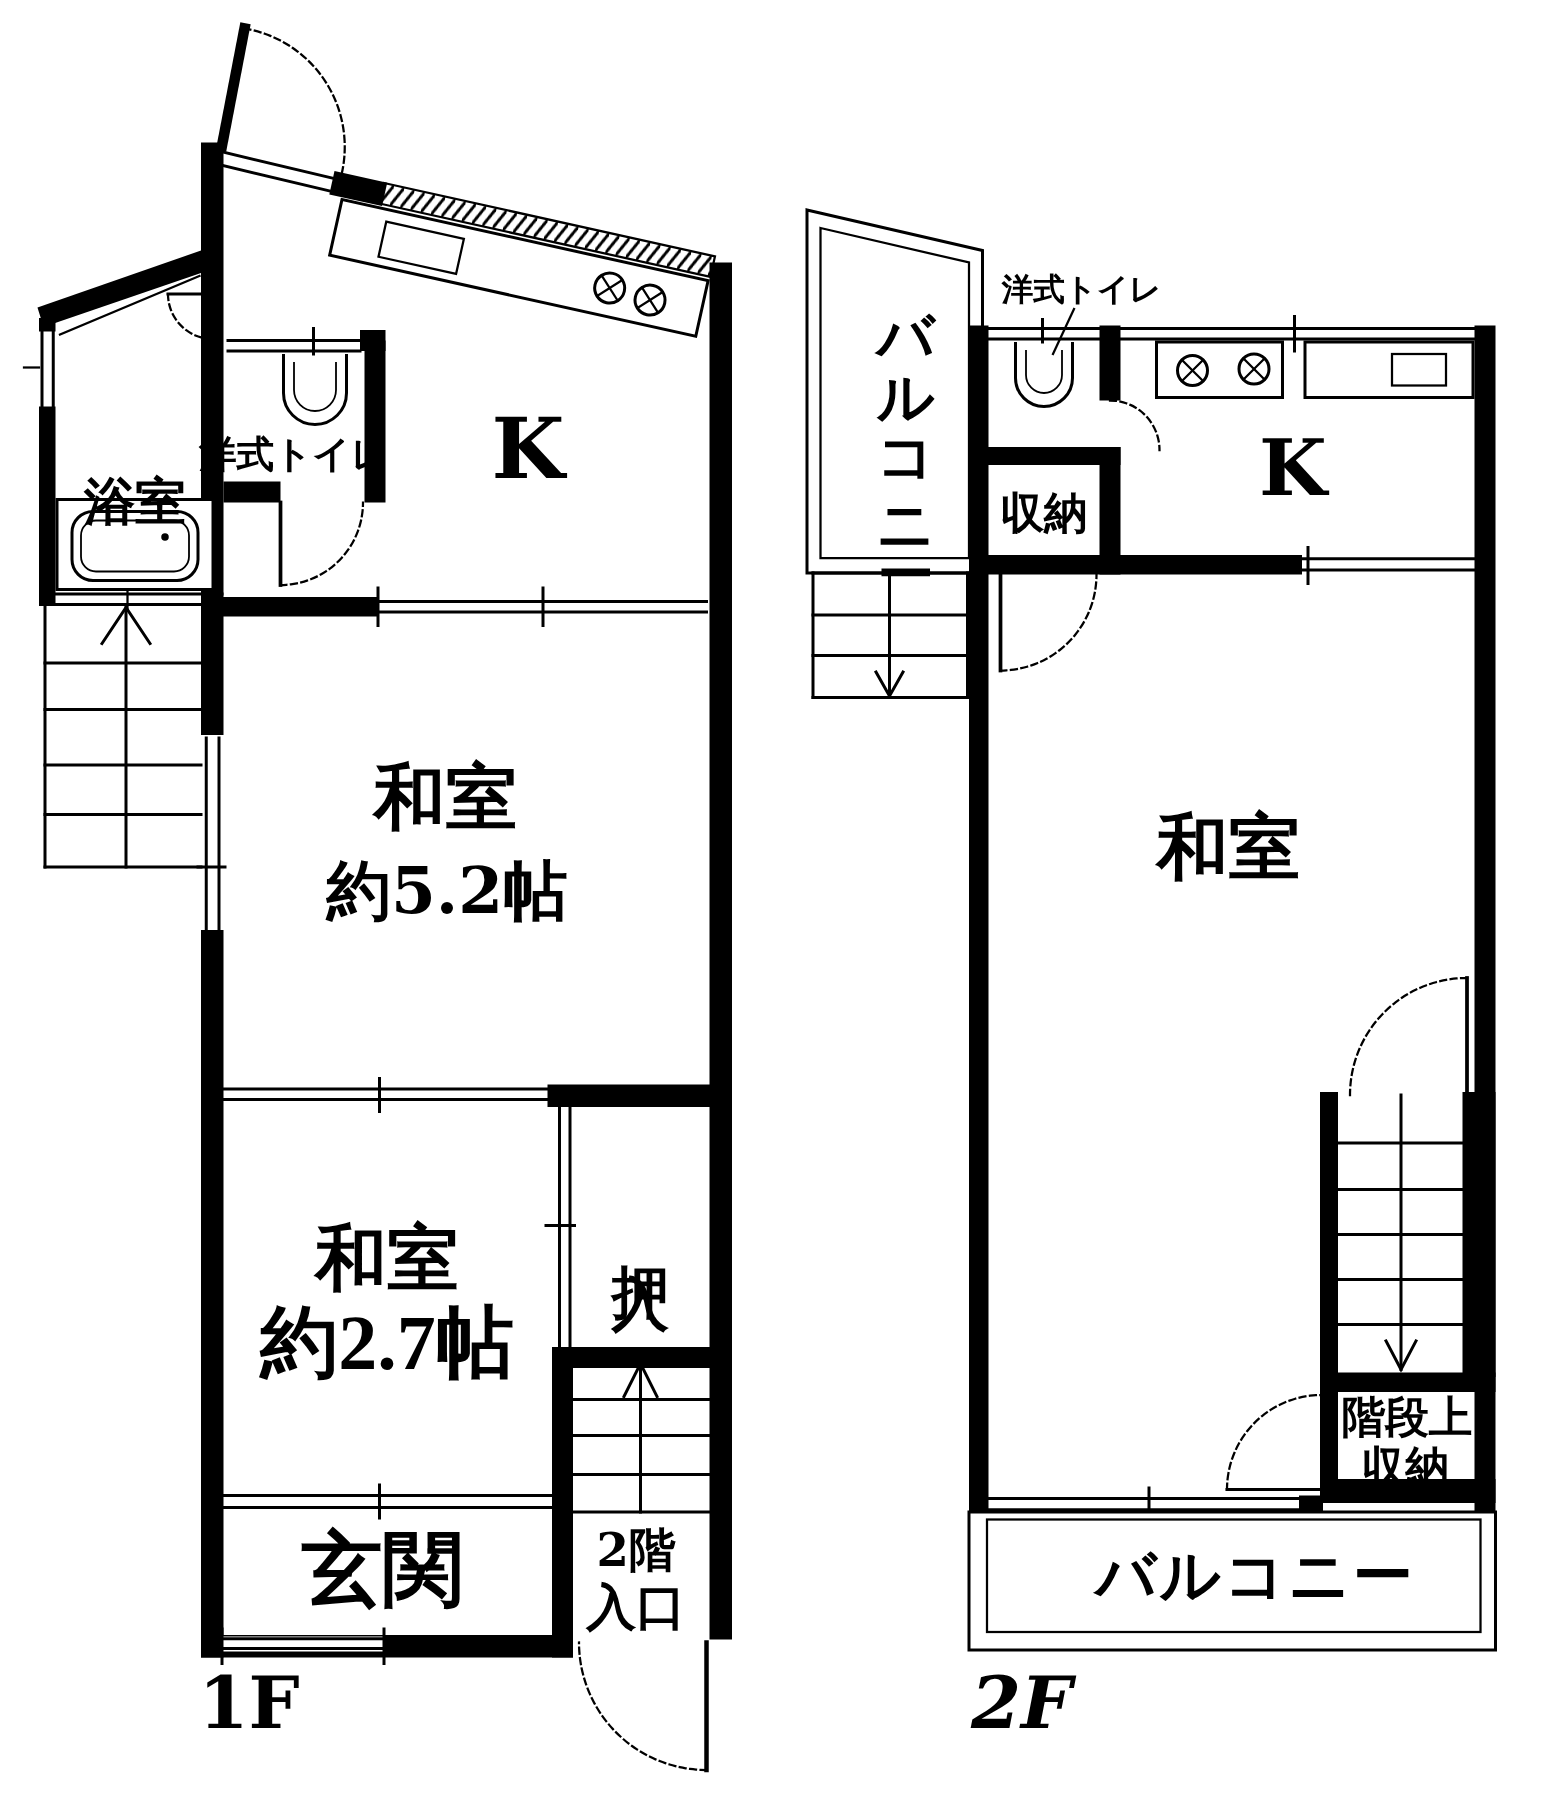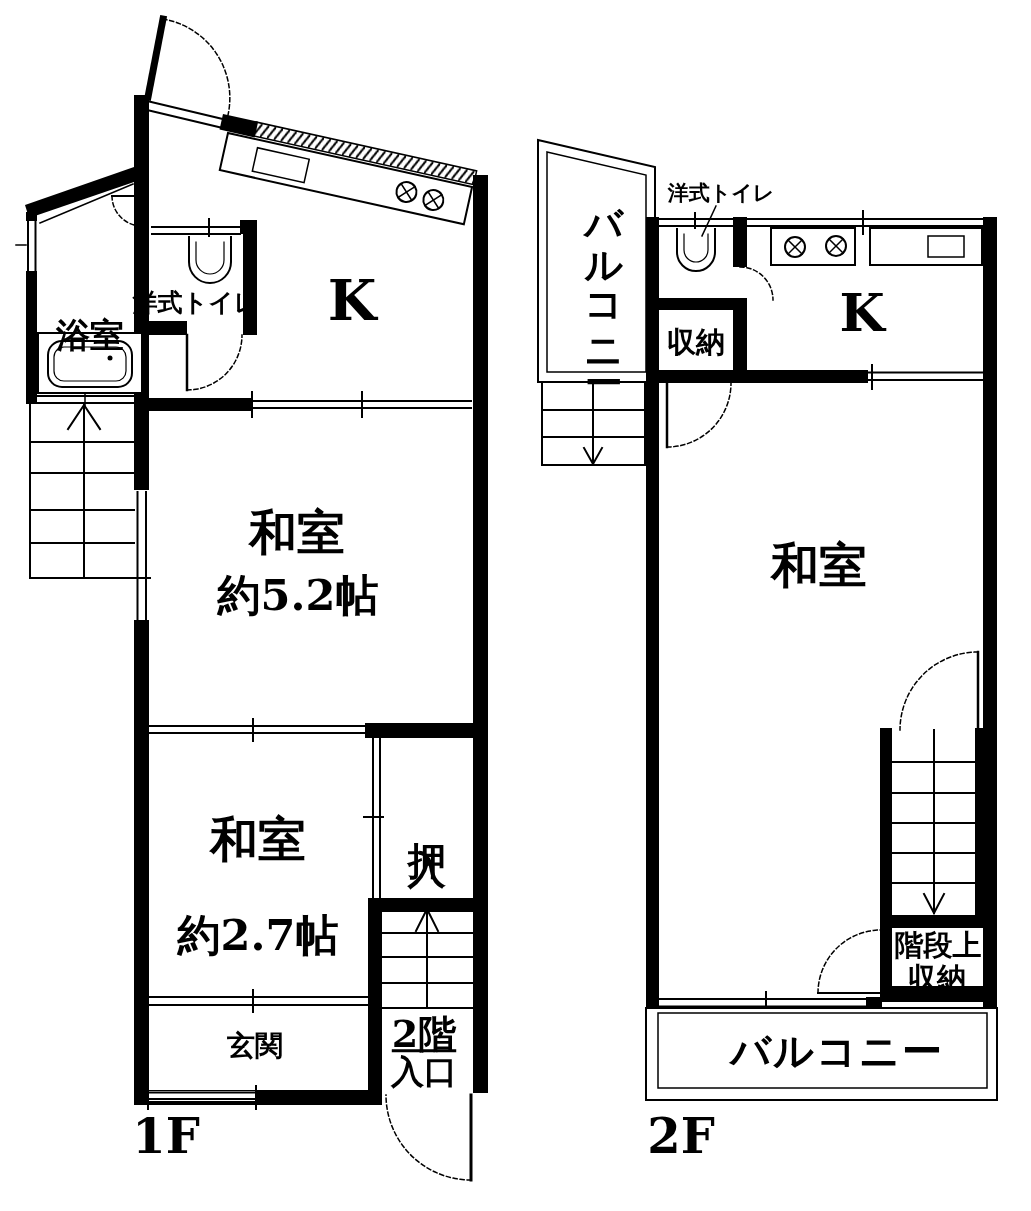--- a/index.html
+++ b/index.html
@@ -247,29 +247,29 @@
   </g>
 </svg>
 
 <div class="lbl" style="left:90px;top:298px;font-size:34px;margin-top:38px;">浴室</div>
 <div class="lbl" style="left:196px;top:303px;font-size:25px;">洋式トイレ</div>
 <div class="lbl" style="left:352px;top:300px;font-size:56px;">K</div>
 <div class="lbl" style="left:297px;top:533px;font-size:48px;">和室</div>
 <div class="lbl" style="left:298px;top:595px;font-size:43px;">約5.2帖</div>
 <div class="lbl vert" style="left:427px;top:818px;font-size:38px;letter-spacing:6px;">押入</div>
 <div class="lbl" style="left:258px;top:840px;font-size:48px;">和室</div>
-<div class="lbl" style="left:258px;top:935px;font-size:43px;">約2.7帖</div>
-<div class="lbl" style="left:255px;top:1046px;font-size:28px;">玄関</div>
-<div class="lbl" style="left:424px;top:1034px;font-size:38px;text-decoration:underline;">2階</div>
+<div class="lbl" style="left:258px;top:897px;font-size:52px;font-family:Liberation Serif, serif;">約2.7帖</div>
+<div class="lbl" style="left:255px;top:1046px;font-size:54px;">玄関</div>
+<div class="lbl" style="left:424px;top:1034px;font-size:31px;">2階</div>
 <div class="lbl" style="left:424px;top:1072px;font-size:33px;text-align:right;">入口</div>
 <div class="lbl" style="left:166px;top:1137px;font-size:48px;">1F</div>
 
 <div class="lbl vert" style="left:604px;top:272px;font-size:38px;letter-spacing:2px;">バルコニー</div>
 <div class="lbl" style="left:721px;top:193px;font-size:21px;">洋式トイレ</div>
 <div class="lbl" style="left:696px;top:342px;font-size:29px;">収納</div>
 <div class="lbl" style="left:862px;top:313px;font-size:52px;">K</div>
 <div class="lbl" style="left:819px;top:566px;font-size:48px;">和室</div>
 <div class="lbl" style="left:938px;top:945px;font-size:29px;">階段上</div>
 <div class="lbl" style="left:937px;top:978px;font-size:29px;">収納</div>
 <div class="lbl" style="left:837px;top:1051px;font-size:40px;letter-spacing:2px;">バルコニー</div>
-<div class="lbl" style="left:681px;top:1137px;font-size:48px;">2F</div>
+<div class="lbl" style="left:681px;top:1137px;font-size:48px;font-style:italic;">2F</div>
 
 </div>
 
 </body></html>

